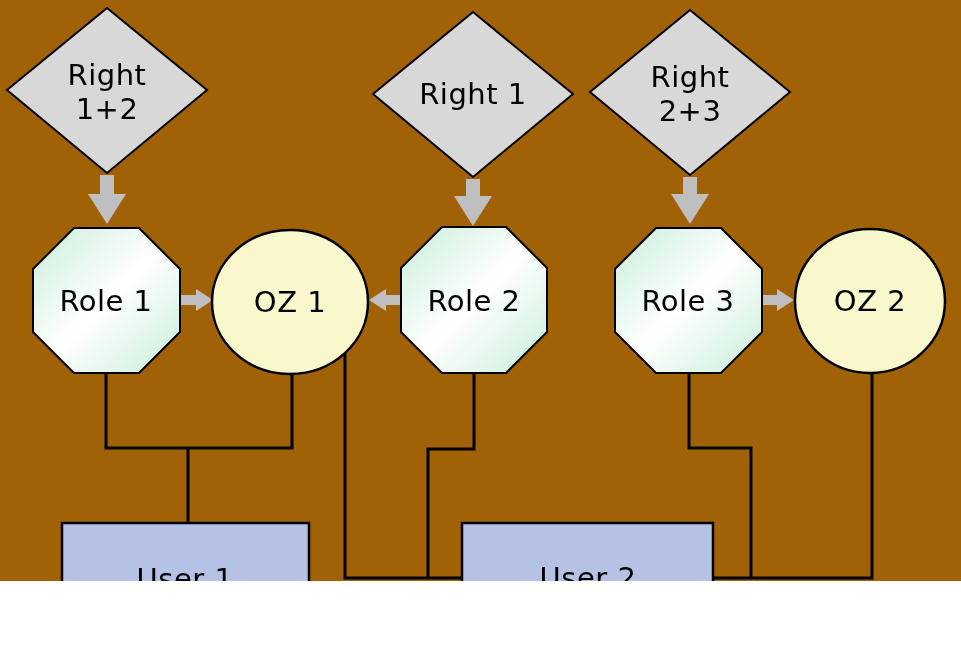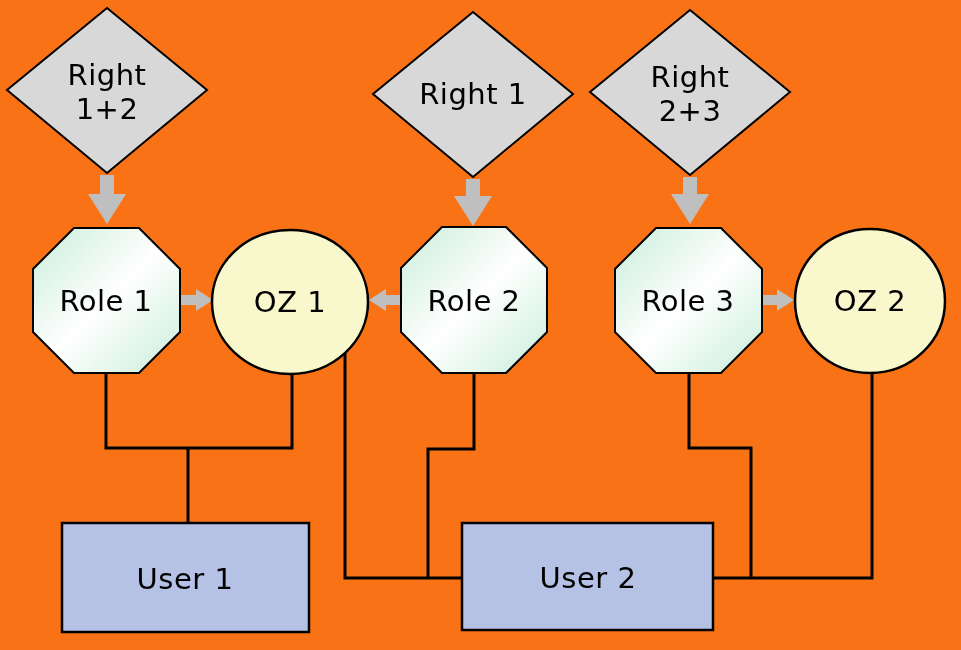--- a/index.html
+++ b/index.html
@@ -3,22 +3,22 @@
 <meta charset="utf-8">
 <style>
   html, body {
     margin: 0;
     padding: 0;
     background: #ffffff;
   }
   .stage {
     position: relative;
     width: 961px;
-    height: 650px;
-    background: #f97316;
+    height: 581px;
+    background: #a16207;
     overflow: hidden;
   }
   svg text {
     font-family: "DejaVu Sans", "Liberation Sans", sans-serif;
     font-size: 29px;
     fill: #000000;
     letter-spacing: 0.5px;
     text-anchor: middle;
   }
   .node-shape { stroke: #000000; stroke-width: 2; }

